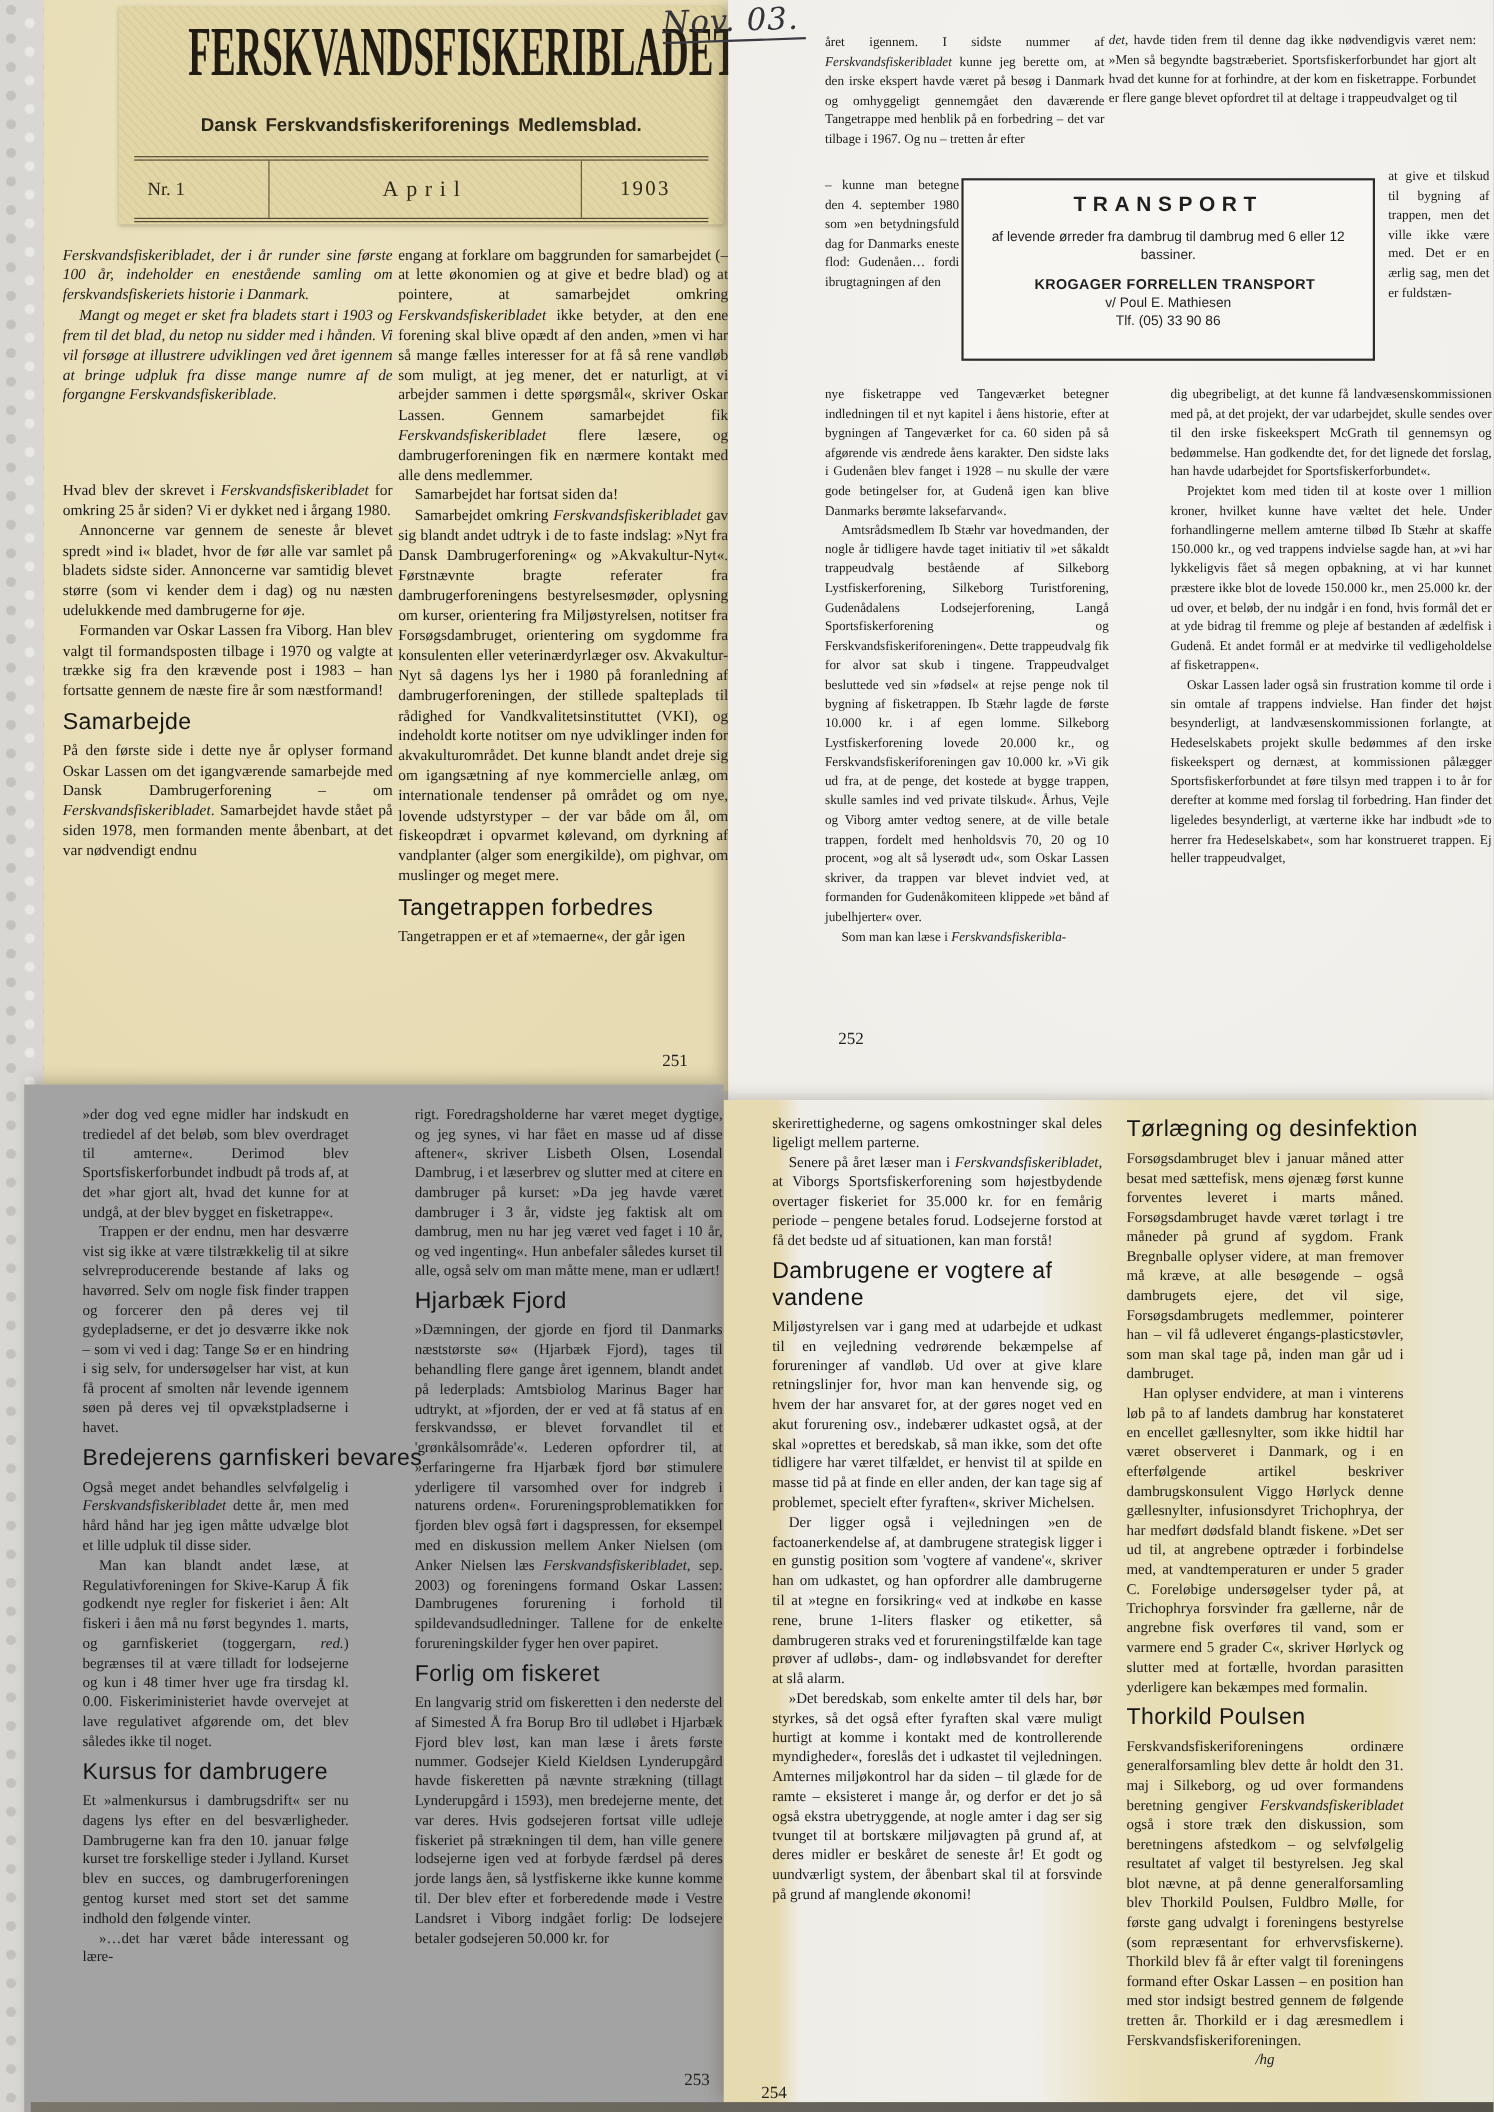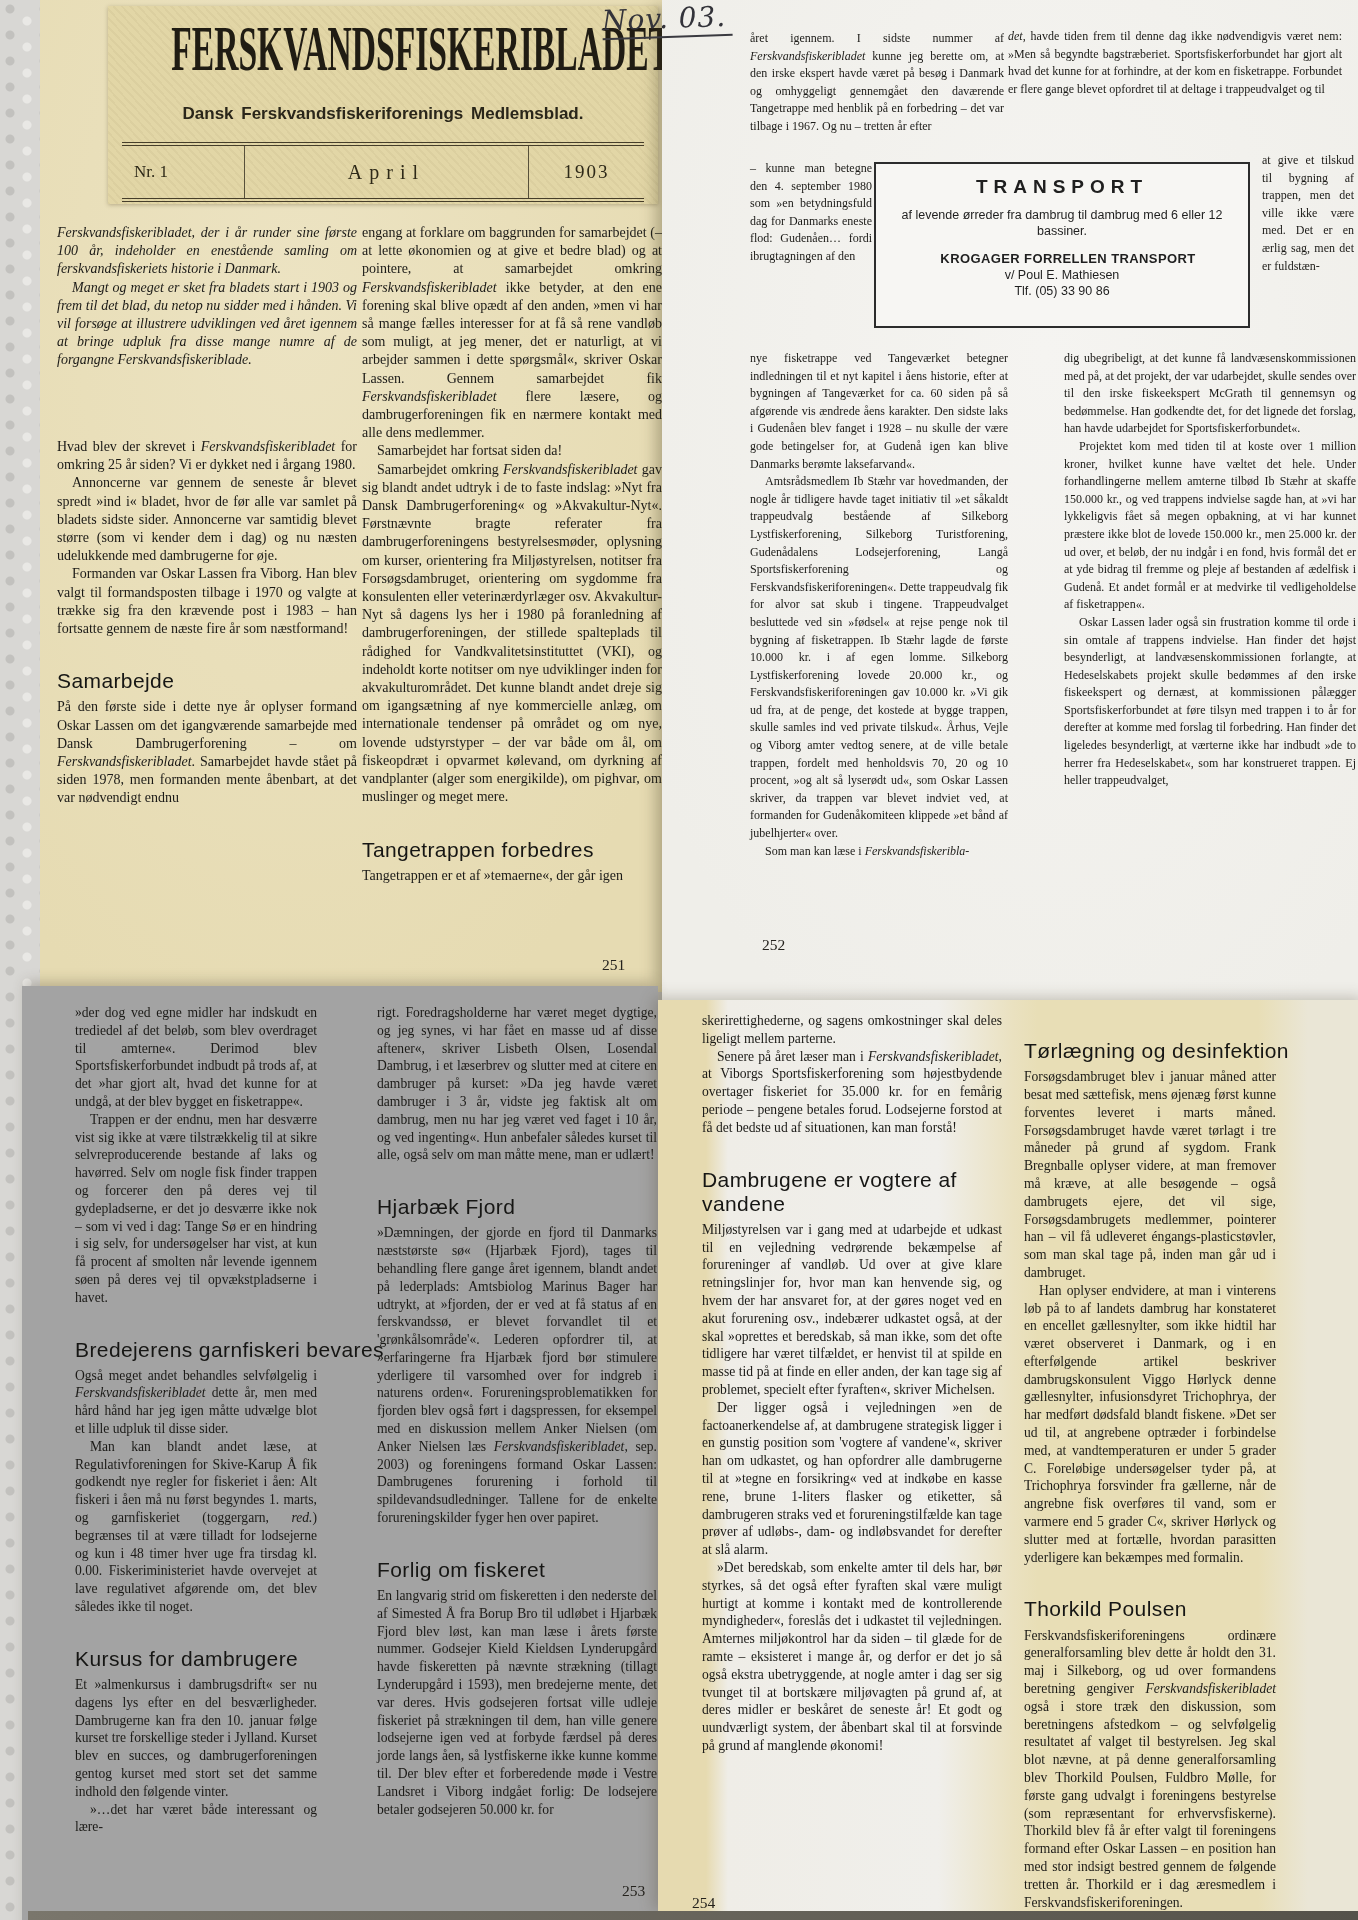--- a/index.html
+++ b/index.html
@@ -24,21 +24,21 @@
   #p254{left:658px;top:1000px;width:700px;height:920px;z-index:4;
     background:linear-gradient(90deg,#e6dab0 0,#e6dab0 48px,#efede7 70px,#f0efeb 280px,
                #eae1c0 355px,#e8deb6 380px,#e8deb6 600px,#eae6d6 650px,#eae6d6 100%);
     box-shadow:-8px -6px 14px -4px rgba(80,70,50,.3);padding-left:16px;}
   .col{position:absolute;}
   .para{margin:0;text-align:justify;text-indent:15px;line-height:inherit;}
   .para.ni{text-indent:0;}
   .para.ital{font-style:italic;}
   .para.right{text-align:center;text-indent:0;font-style:italic;}
   .heading{font-family:"Liberation Sans",sans-serif;font-weight:400;font-size:21px;
-    letter-spacing:.4px;color:#161614;margin:31px 0 5px;white-space:nowrap;line-height:1.15;}
+    letter-spacing:.4px;color:#161614;margin:7px 0 5px;white-space:nowrap;line-height:1.15;}
   .heading.wrap{white-space:normal;}
   #p251 .col{font-size:14px;line-height:18.2px;}
   #p252 .col{font-size:12px;line-height:17.6px;}
   #p253 .col, #p254 .col{font-size:13.6px;line-height:17.8px;}
   
   #masthead{position:absolute;left:68px;top:6px;width:550px;height:198px;
     background:#e2d6a6;box-shadow:0 1px 4px rgba(90,75,40,.35);
     background-image:repeating-linear-gradient(47deg, rgba(115,95,55,.06) 0 2px, rgba(0,0,0,0) 2px 6px);}
   #mast-title{position:absolute;left:0;top:6px;width:100%;text-align:center;}
   #mast-title span{display:inline-block;font-family:"Liberation Serif",serif;font-weight:bold;

